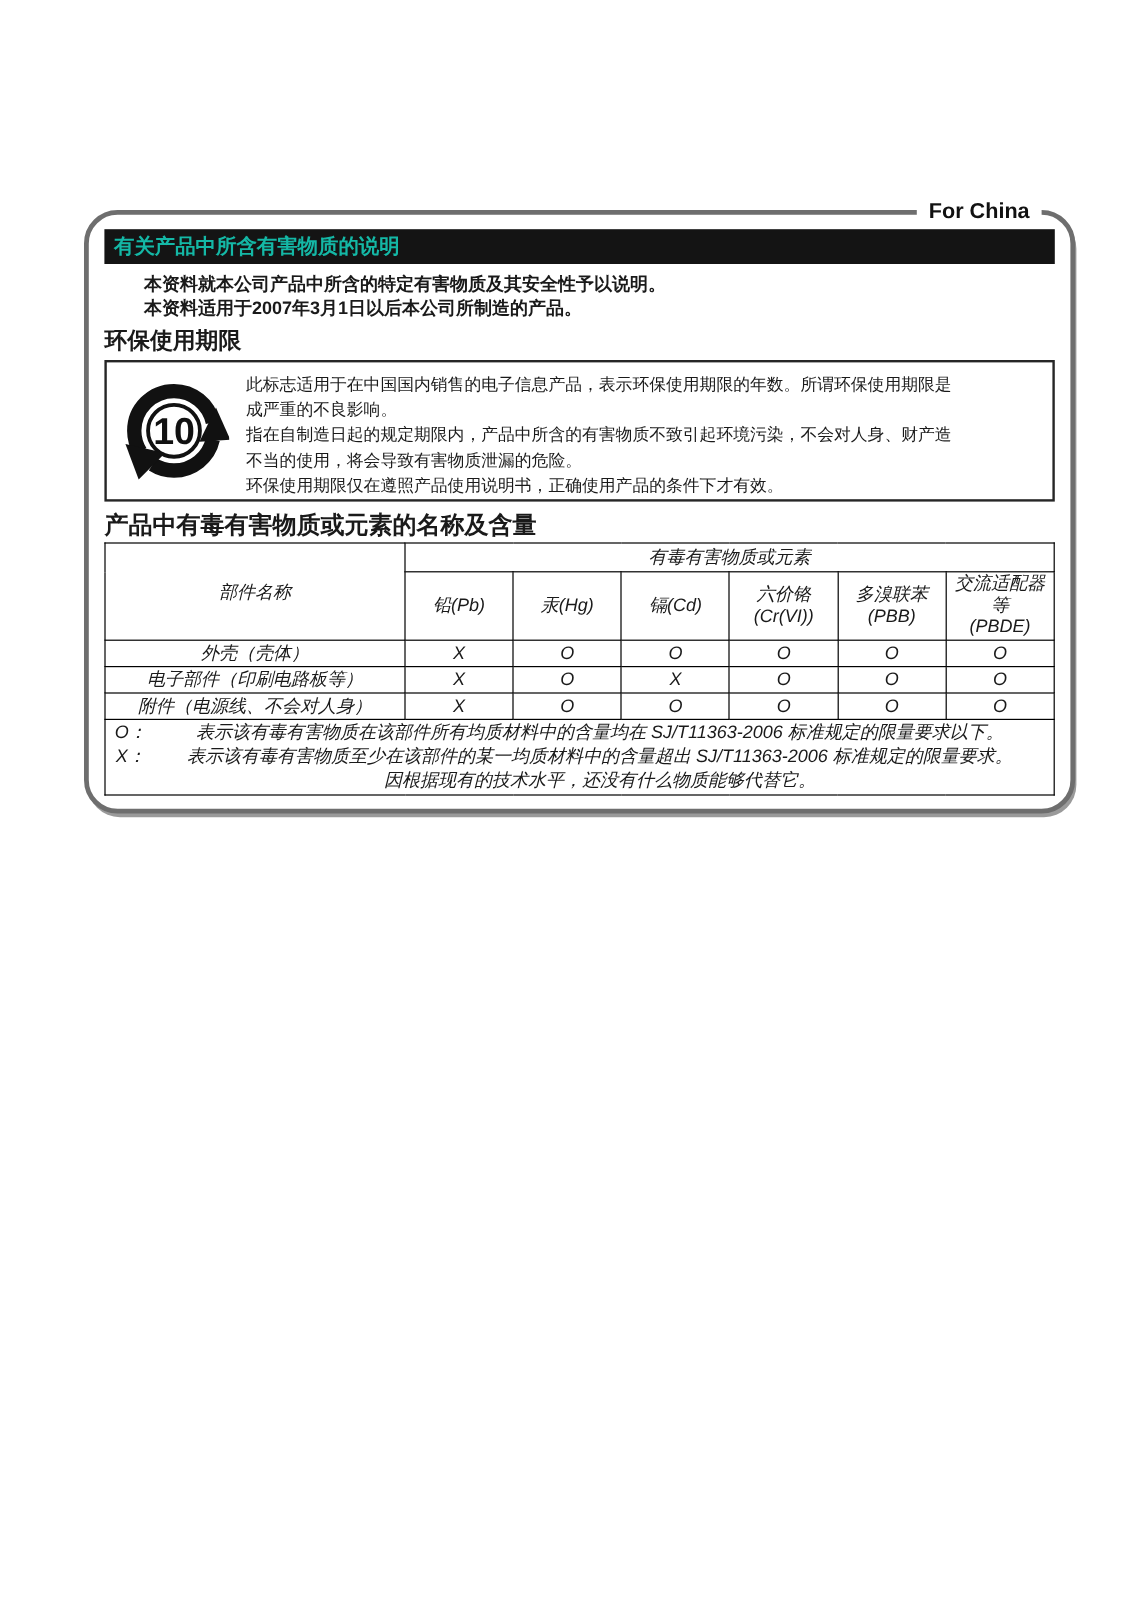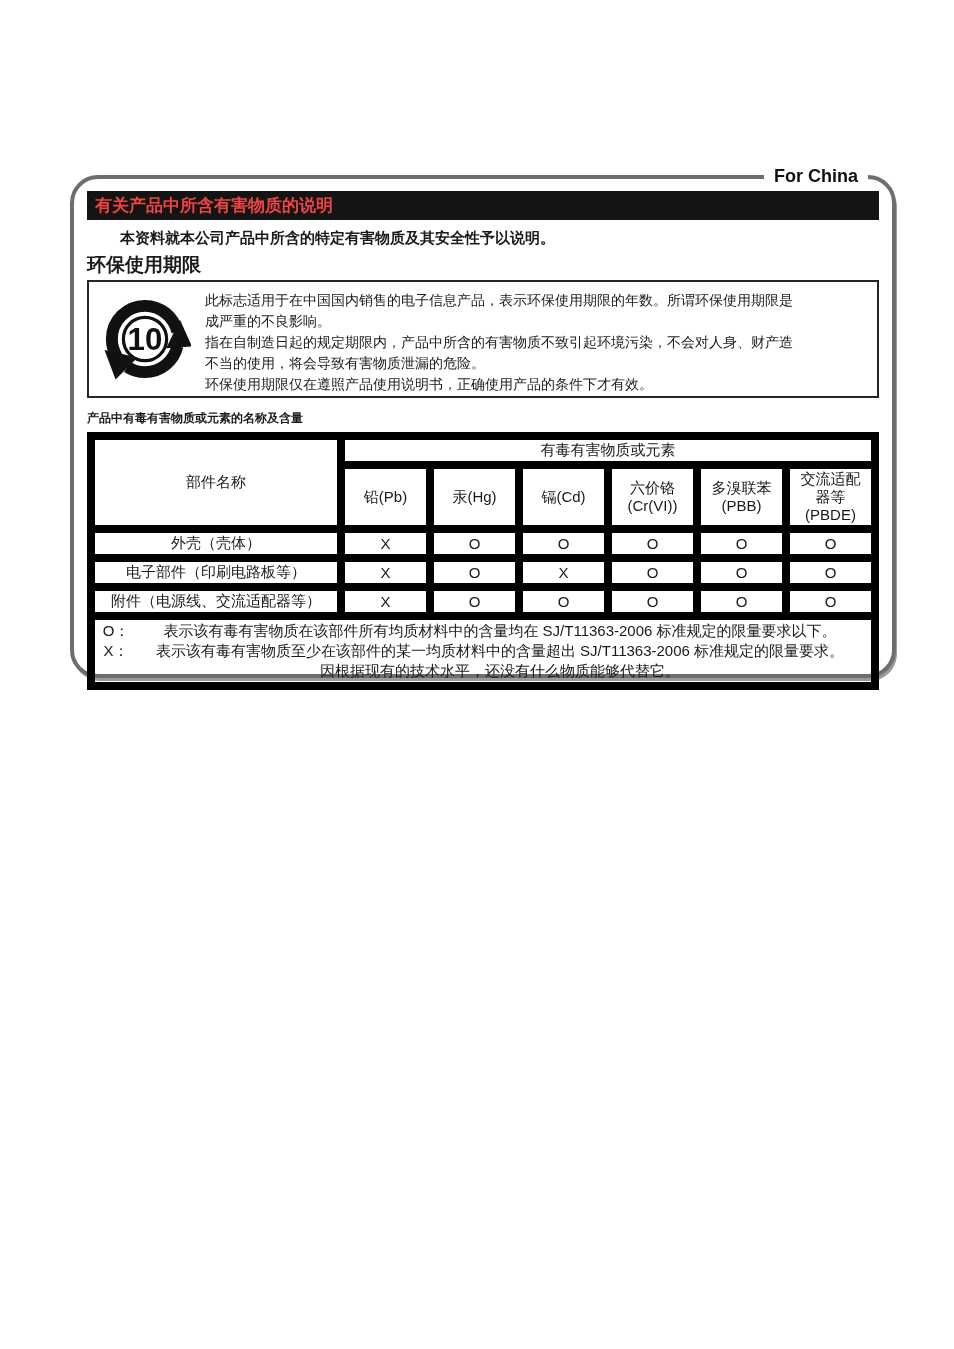--- a/index.html
+++ b/index.html
@@ -28,21 +28,21 @@
     background:#ffffff;
     padding:0 10px;
     font-size:18px;
     font-weight:bold;
     line-height:28px;
     color:#111;
   }
   .panel-inner { padding:12px 13px 0 13px; }
   .title-bar {
     background:#141414;
-    color:#ef4444;
+    color:#14b8a6;
     font-size:17px;
     font-weight:bold;
     height:29px;
     line-height:29px;
     padding:0 8px;
     margin-bottom:8px;
   }
   .intro {
     margin-left:33px;
     font-size:15px;
@@ -71,36 +71,37 @@
     align-items:flex-start;
     justify-content:center;
   }
   .epup-text {
     font-size:14px;
     line-height:21px;
     align-self:flex-start;
     padding-top:4px;
   }
   .table-title {
-    font-size:12px;
+    font-size:20px;
     font-weight:bold;
     line-height:20px;
     margin:10px 0 4px 0;
   }
   table.subst {
     width:100%;
     border-collapse:collapse;
     table-layout:fixed;
   }
   table.subst td {
-    border:8px solid #000000;
+    border:1px solid #000000;
     font-size:15px;
     text-align:center;
     vertical-align:middle;
     padding:1px 4px;
+    font-style:italic;
   }
   td.group-h { height:24px; }
   td.part-h  { font-size:15px; }
   td.sub-h {
     height:40px;
     line-height:18px;
     white-space:pre-line;
   }
   td.part-cell {
     text-align:left;
@@ -125,20 +126,21 @@
   <div class="panel">
 
     <div class="for-china">For China</div>
 
     <div class="panel-inner">
 
       <div class="title-bar">有关产品中所含有害物质的说明</div>
 
       <div class="intro">
         <div>本资料就本公司产品中所含的特定有害物质及其安全性予以说明。</div>
+        <div>本资料适用于2007年3月1日以后本公司所制造的产品。</div>
       </div>
 
       <div class="epup-heading">环保使用期限</div>
 
       <div class="epup-box">
         <div class="logo-wrap">
           <svg width="92" height="92" viewBox="0 0 100 100" aria-hidden="true">
             <circle cx="50" cy="50" r="36" fill="none" stroke="#111111" stroke-width="13" stroke-dasharray="68.8 16 125.4 16" stroke-dashoffset="-8"></circle>
             <circle cx="50" cy="50" r="23.5" fill="none" stroke="#111111" stroke-width="3.5"></circle>
             <polygon points="73,60 101,58 88,29" fill="#111111"></polygon>
@@ -196,21 +198,21 @@
           <tr>
             <td class="part-cell">电子部件（印刷电路板等）</td>
             <td class="val-cell">X</td>
             <td class="val-cell">O</td>
             <td class="val-cell">X</td>
             <td class="val-cell">O</td>
             <td class="val-cell">O</td>
             <td class="val-cell">O</td>
           </tr>
           <tr>
-            <td class="part-cell">附件（电源线、交流适配器等）</td>
+            <td class="part-cell">附件（电源线、不会对人身）</td>
             <td class="val-cell">X</td>
             <td class="val-cell">O</td>
             <td class="val-cell">O</td>
             <td class="val-cell">O</td>
             <td class="val-cell">O</td>
             <td class="val-cell">O</td>
           </tr>
 
           <tr>
             <td class="notes-cell" colspan="7">

